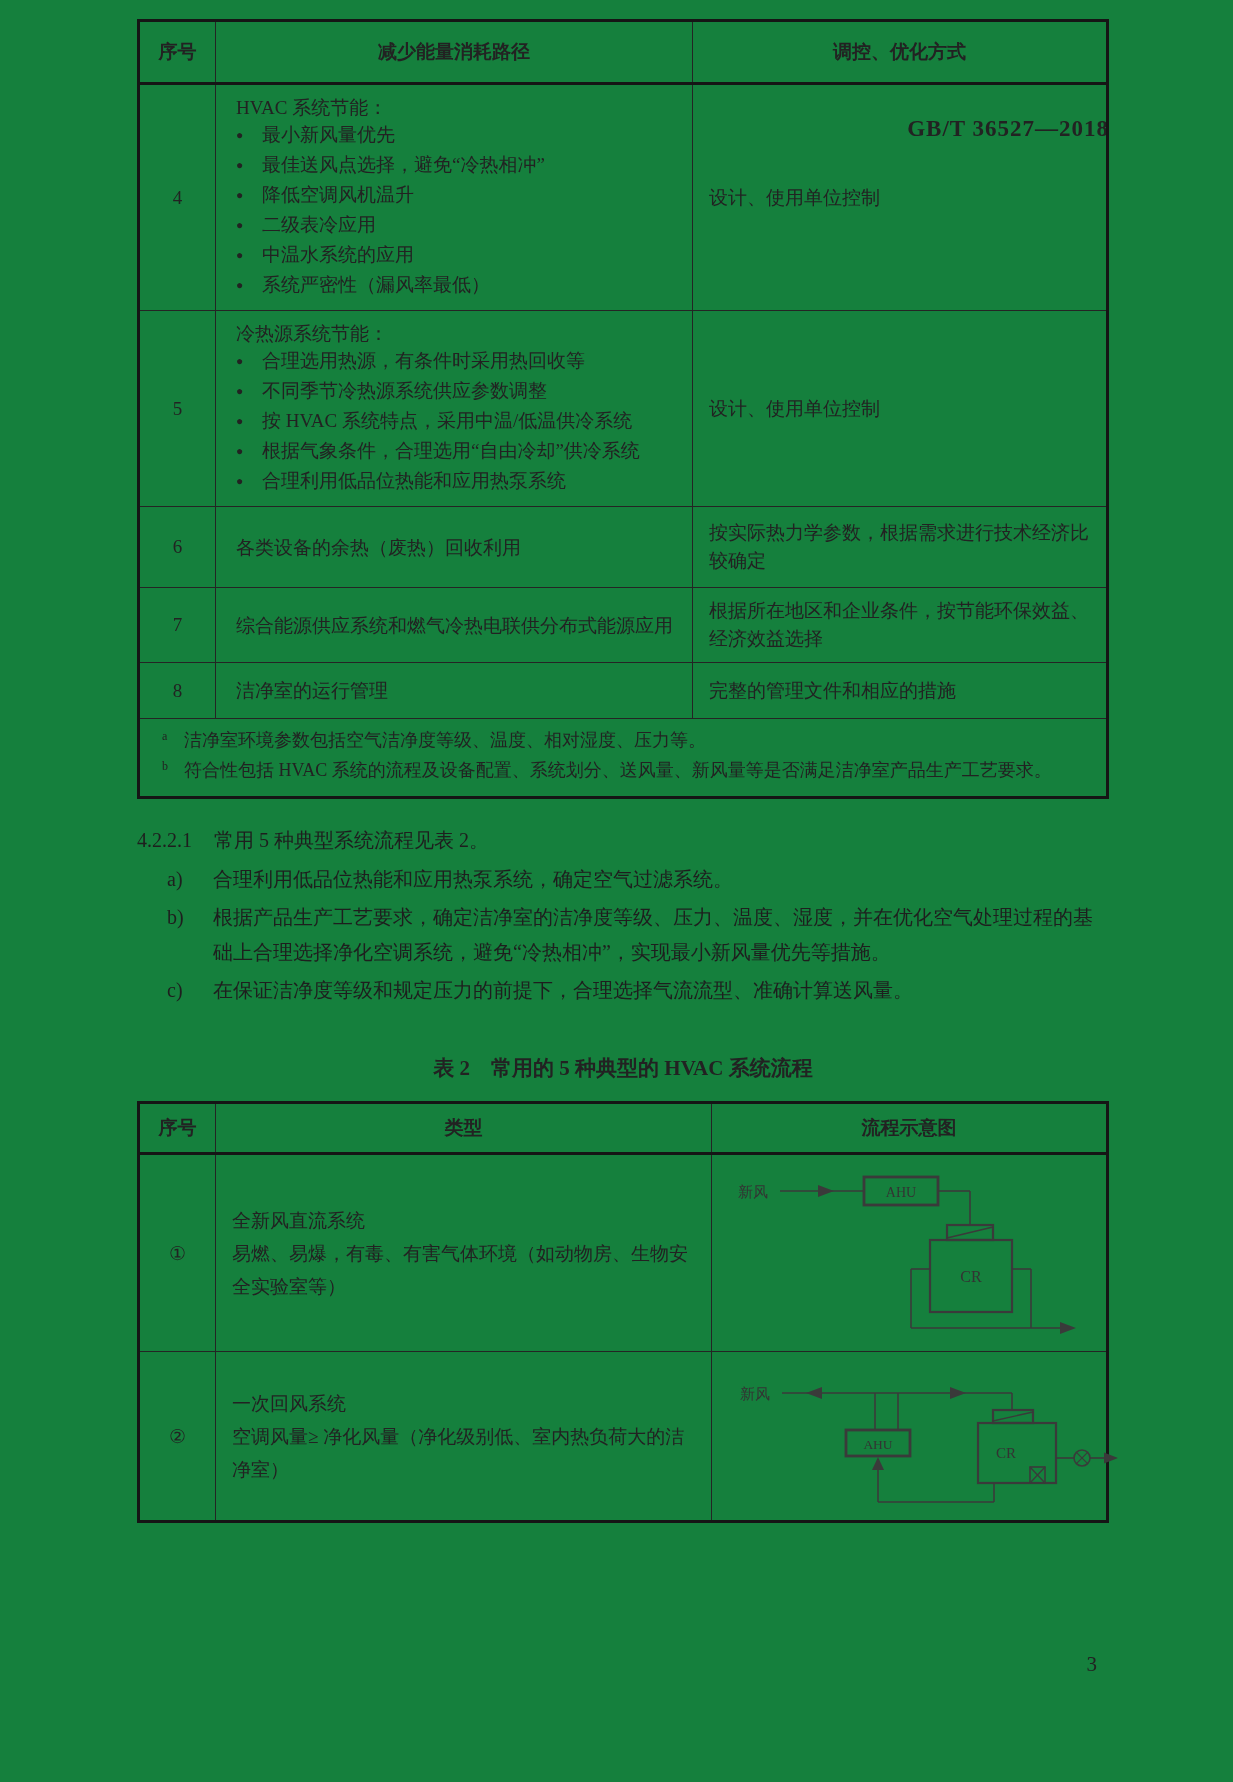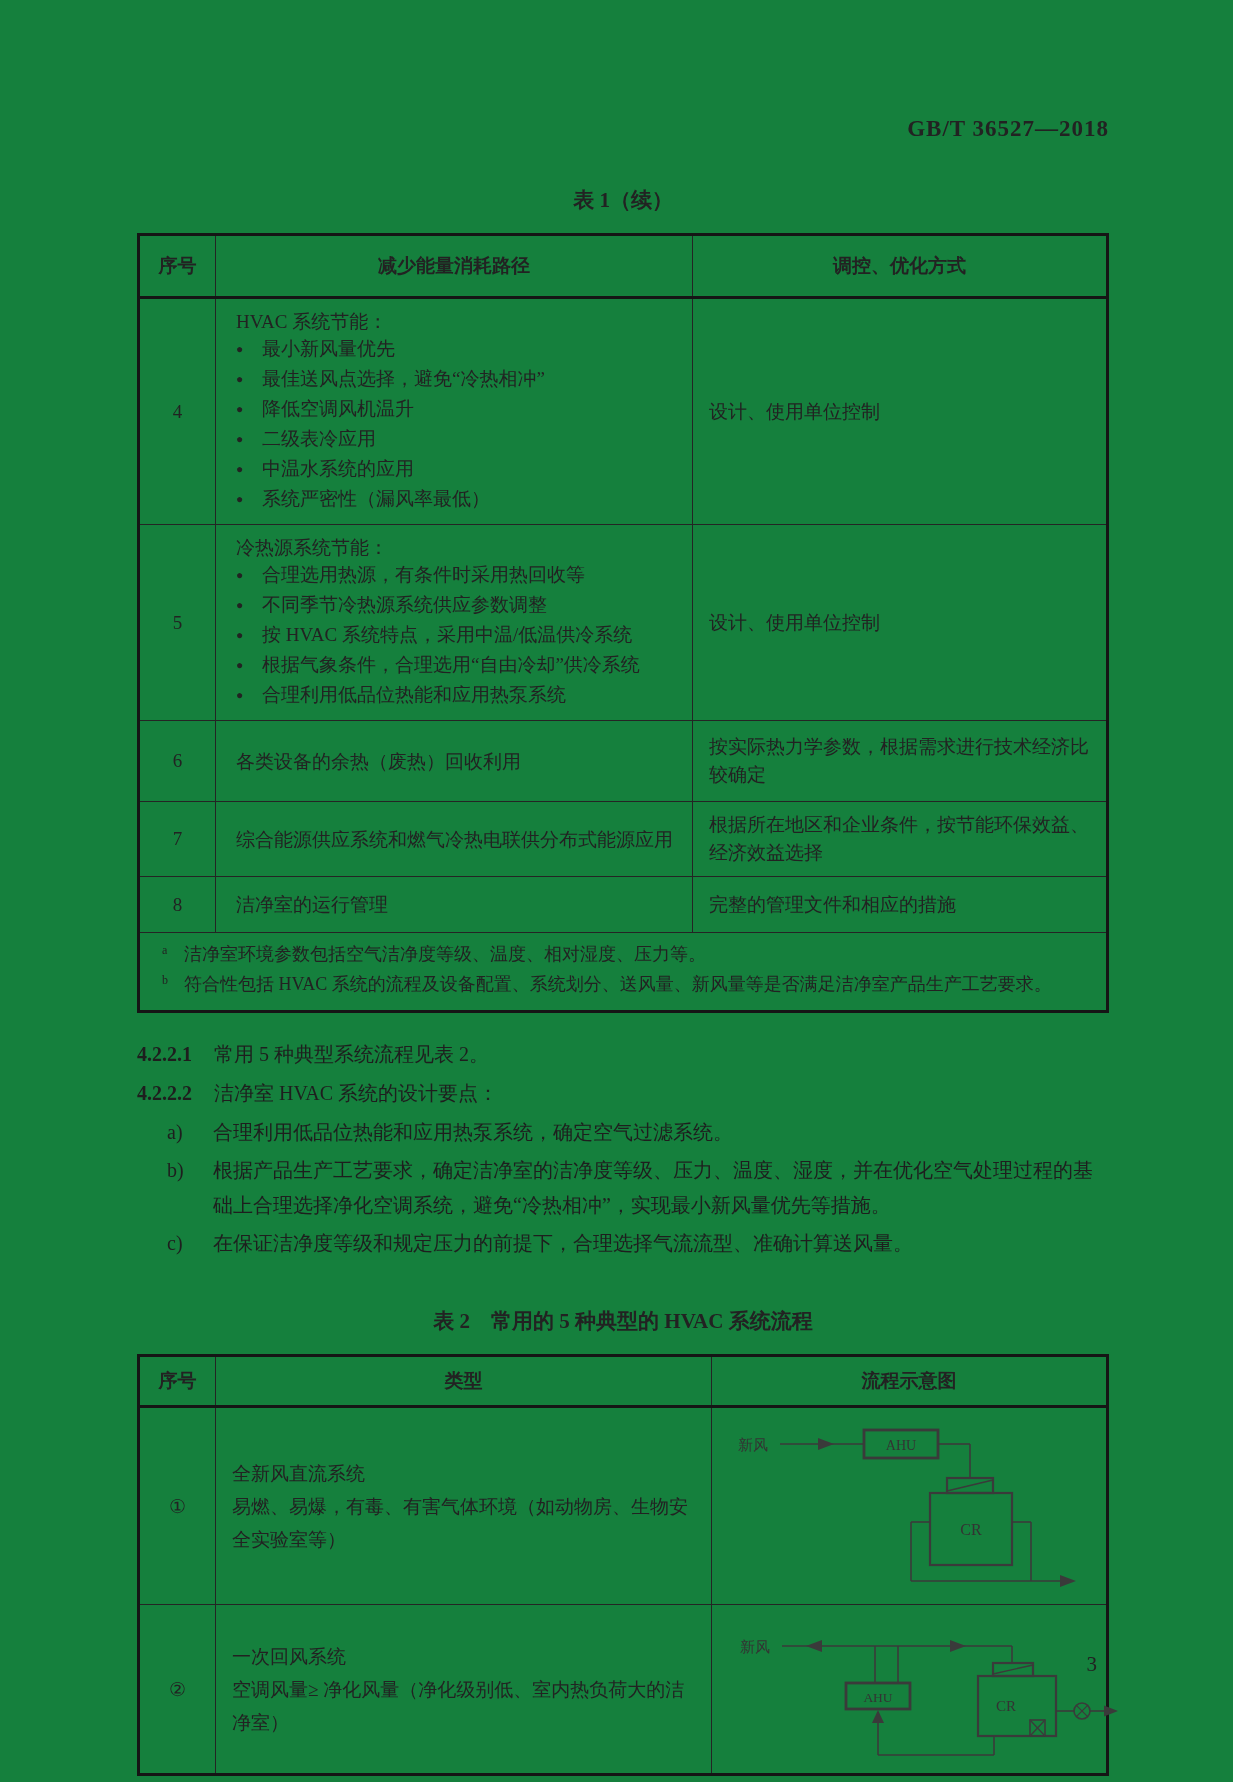--- a/index.html
+++ b/index.html
@@ -52,21 +52,21 @@
     padding:7px 14px 10px 22px;
     font-size:18px;line-height:28px;
     border-top:1.5px solid #242424;
   }
   .fn-line{display:flex;align-items:baseline;}
   .fn-marker{flex:none;width:22px;font-size:12px;vertical-align:super;position:relative;top:-6px;font-family:"Liberation Serif",serif;}
   .clause-h{margin-top:54px;font-size:21px;font-weight:bold;}
   .clause-h .num{margin-right:26px;}
   .clause-p{margin-top:28px;font-size:20px;}
   .clause-p.second{margin-top:12px;}
-  .clause-p .num{font-weight:bold;margin-right:22px;}
+  .clause-p .num{font-weight:normal;margin-right:22px;}
   .items{margin-top:8px;}
   .item{display:flex;padding-left:30px;font-size:20px;line-height:35px;margin-top:3px;}
   .item .marker{flex:none;width:46px;}
   .item .txt{flex:1;}
   table.std2 thead th{height:48px;}
   td.type-cell{padding:12px 16px;line-height:33px;vertical-align:middle;font-size:19px;}
   tr.t2r1 td{height:172px;}
   tr.t2r2 td{height:138px;}
   td.diagram-cell{vertical-align:middle;text-align:center;padding:4px 0;}
   svg.flow{display:block;margin:0 auto;}
@@ -80,21 +80,20 @@
 </style>
 </head>
 <body>
 
 <div class="page">
 
   <div class="doc-number">GB/T 36527—2018</div>
 
   <div class="content">
 
-    <div class="table-title tt1">表 1（续）</div>
 
     <table class="std">
       <colgroup>
         <col style="width:77px">
           <col style="width:477px">
           <col>
       </colgroup>
       <thead>
         <tr>
           <th>序号</th>
@@ -187,23 +186,20 @@
               <span>符合性包括 HVAC 系统的流程及设备配置、系统划分、送风量、新风量等是否满足洁净室产品生产工艺要求。</span>
             </div>
           </td>
         </tr>
       </tbody>
     </table>
 
 
     <div class="clause-p">
       <span class="num">4.2.2.1</span><span>常用 5 种典型系统流程见表 2。</span>
-    </div>
-    <div class="clause-p second">
-      <span class="num">4.2.2.2</span><span>洁净室 HVAC 系统的设计要点：</span>
     </div>
 
     <div class="items">
       <div class="item">
         <span class="marker">a)</span>
         <span class="txt">合理利用低品位热能和应用热泵系统，确定空气过滤系统。</span>
       </div>
       <div class="item">
         <span class="marker">b)</span>
         <span class="txt">根据产品生产工艺要求，确定洁净室的洁净度等级、压力、温度、湿度，并在优化空气处理过程的基础上合理选择净化空调系统，避免“冷热相冲”，实现最小新风量优先等措施。</span>

